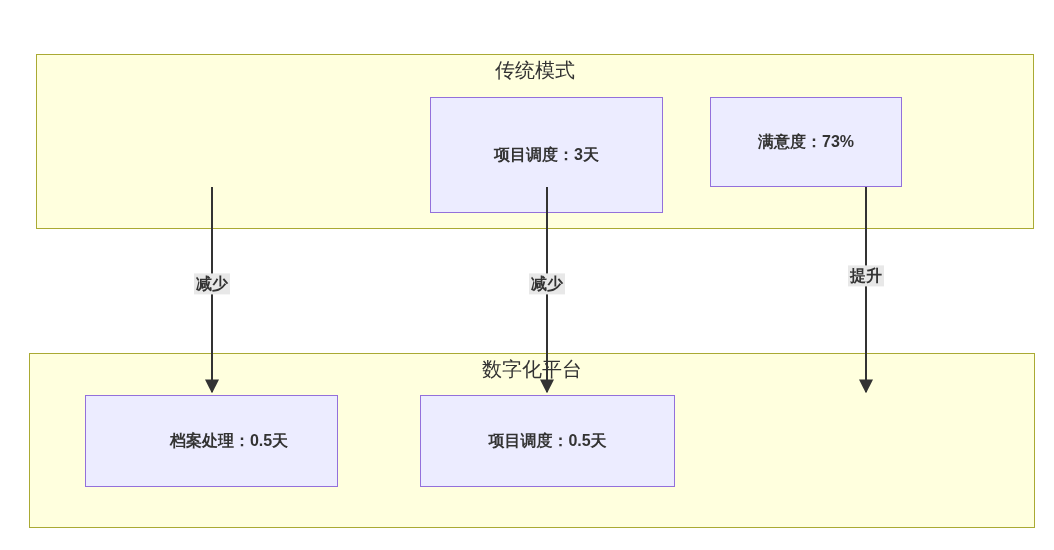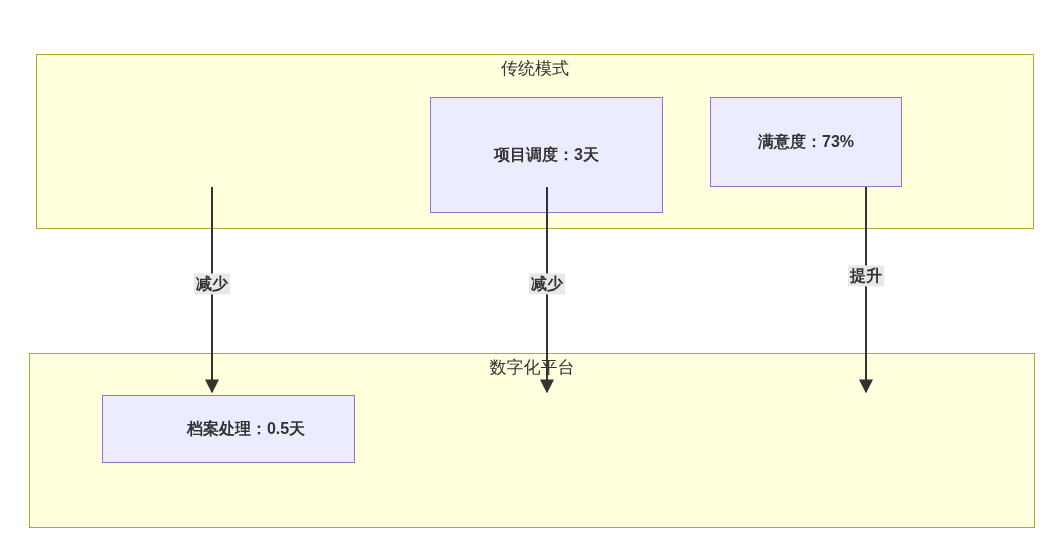--- a/index.html
+++ b/index.html
@@ -15,32 +15,32 @@
     color:var(--text);
   }
   .cluster{
     position:absolute; background:var(--cluster-fill);
     border:1.5px solid var(--cluster-border); box-sizing:border-box;
   }
   .cluster-traditional{left:36px; top:54px; width:998px; height:175px;}
   .cluster-digital{left:29px; top:353px; width:1006px; height:175px;}
   .cluster-title{
     position:absolute; top:2px; left:0; right:0; text-align:center;
-    font-size:17px; font-weight:400; color:var(--text);
+    font-size:20px; font-weight:400; color:var(--text);
   }
   .node{
     position:absolute; background:var(--node-fill);
     border:1.5px solid var(--node-border); box-sizing:border-box;
     display:flex; align-items:center; justify-content:center;
     font-size:16px; font-weight:700; color:var(--text); text-align:center;
   }
   .node-t1{left:95px;  top:97px;  width:233px; height:90px;}
   .node-t2{left:430px; top:97px;  width:233px; height:116px;align-items:center;}
   .node-t3{left:710px; top:97px;  width:192px; height:90px;justify-content:center;}
-  .node-d1{left:102px;  top:395px; width:253px; height:68px;padding-left:35px;}
+  .node-d1{left:85px;  top:395px; width:253px; height:92px;padding-left:35px;}
   .node-d2{left:420px; top:395px; width:255px; height:92px;}
   .node-d3{left:755px; top:395px; width:222px; height:92px;}
   .edges-layer{position:absolute; left:0; top:0; width:1054px; height:550px; pointer-events:none;}
   .edge-line{stroke:var(--edge); stroke-width:2px; fill:none;}
   .arrow-head{fill:var(--edge);}
   .edge-label{
     position:absolute; transform:translate(-50%,-50%);
     background:var(--edge-label-bg); color:var(--text);
     font-size:16px; font-weight:700; line-height:1.2; padding:1px 2px; white-space:nowrap;
   }
@@ -62,20 +62,23 @@
   <div class="node node-t3">
     <span>满意度：73%</span>
   </div>
 
   <div class="cluster cluster-digital">
     <div class="cluster-title">数字化平台</div>
   </div>
   <div class="node node-d1">
     <span>档案处理：0.5天</span>
   </div>
+  <div class="node node-d2">
+    <span>项目调度：0.5天</span>
+  </div>
 
   <svg class="edges-layer" viewBox="0 0 1054 550" xmlns="http://www.w3.org/2000/svg">
     <defs>
       <marker id="arrowhead" viewBox="0 0 10 10" refX="9" refY="5" markerWidth="7" markerHeight="7" orient="auto">
         <path class="arrow-head" d="M0,0 L10,5 L0,10 z"></path>
       </marker>
     </defs>
     <line class="edge-line" x1="212" y1="187" x2="212" y2="392" marker-end="url(#arrowhead)"></line>
     <line class="edge-line" x1="547" y1="187" x2="547" y2="392" marker-end="url(#arrowhead)"></line>
     <line class="edge-line" x1="866" y1="187" x2="866" y2="392" marker-end="url(#arrowhead)"></line>

